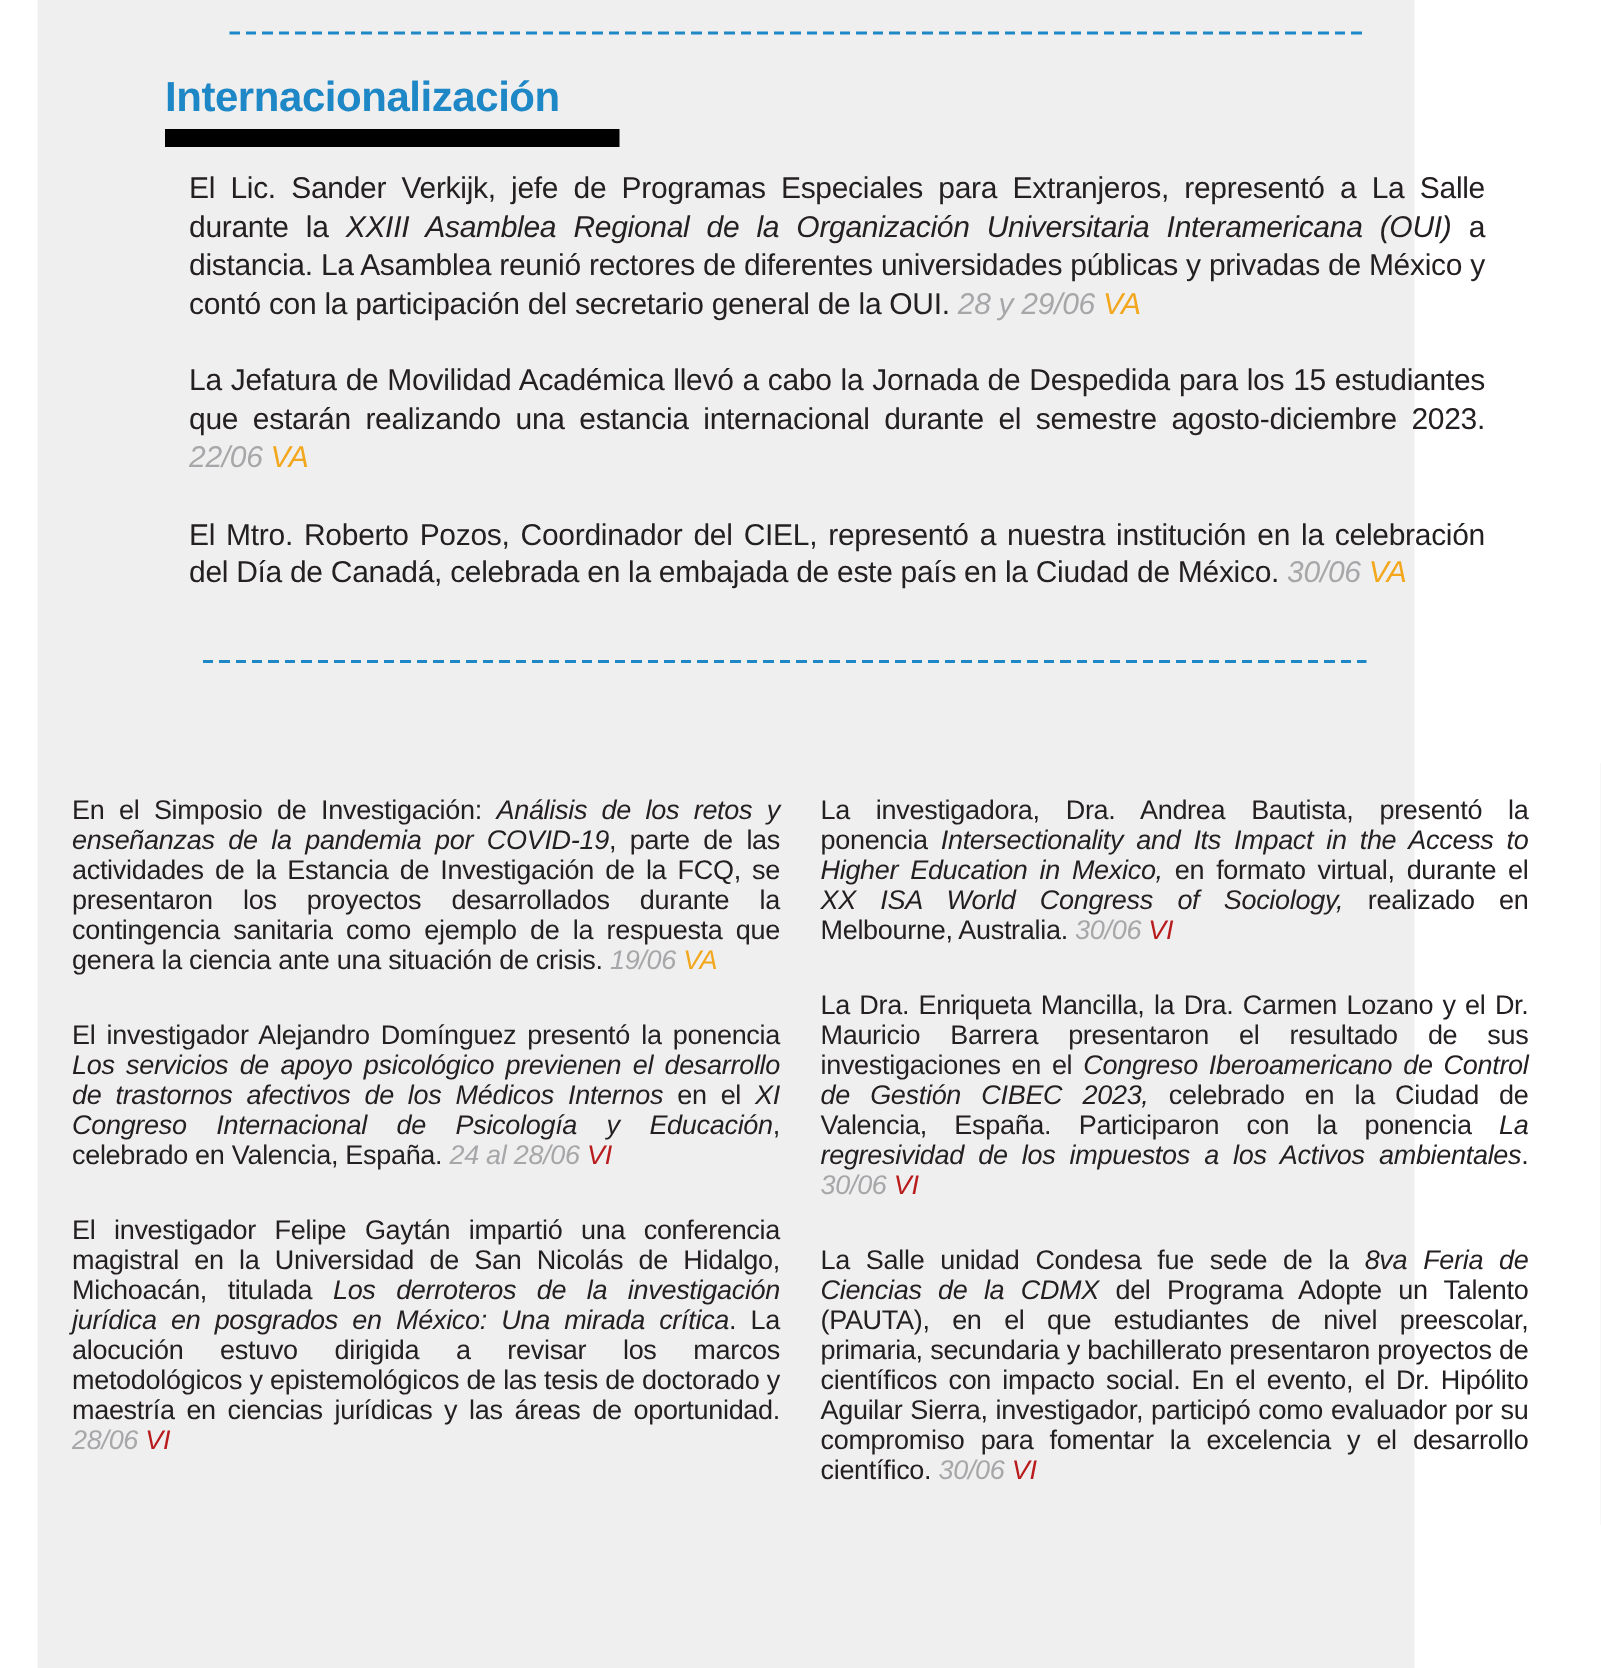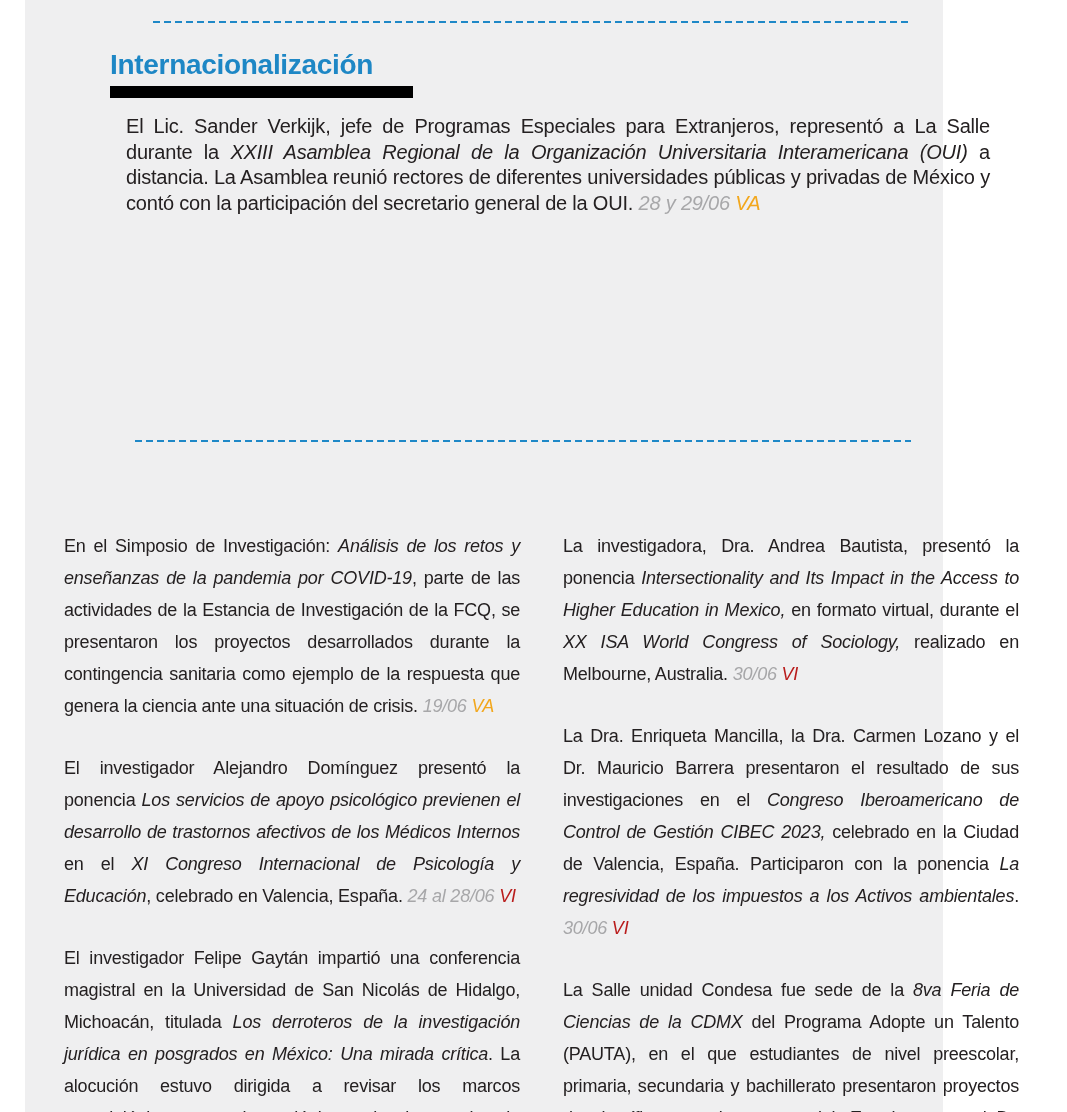--- a/index.html
+++ b/index.html
@@ -41,41 +41,43 @@
 
   .sec2-head { position: absolute; left: 23px; top: 464px; }
   .sec2-head .title-bar { width: 218px; }
 
   .cols {
     position: absolute; left: 23px; top: 530px;
     width: 971px; display: flex; gap: 27px;
   }
   .col { flex: 1; min-width: 0; }
   .col p.item {
-    margin: 0 0 30px 16px;
-    font-size: 18px; line-height: 32px;
+    margin: 0 0 30px 0;
+    font-size: 18px; line-height: 20px;
     color: #242021; text-align: justify;
     letter-spacing: -0.2px;
   }
   .run-italic { font-style: italic; }
   .run-date   { font-style: italic; color: #a7a7a9; }
   .run-tag-va { font-style: italic; color: #f2a71d; }
   .run-tag-vi { font-style: italic; color: #b91c1c; }
 </style>
 </head>
 <body>
 
 <div class="page">
 
   <div class="dash dash-top"></div>
 
   <section class="sec1">
     <h1 class="sec-title">Internacionalización</h1>
     <div class="title-bar"></div>
     <p class="item"><span class="run-normal">El Lic. Sander Verkijk, jefe de Programas Especiales para Extranjeros, representó a La Salle durante la </span><span class="run-italic">XXIII Asamblea Regional de la Organización Universitaria Interamericana (OUI)</span><span class="run-normal"> a distancia. La Asamblea reunió rectores de diferentes universidades públicas y privadas de México y contó con la participación del secretario general de la OUI. </span><span class="run-date">28 y 29/06 </span><span class="run-tag-va">VA</span></p>
+    <p class="item"><span class="run-normal">La Jefatura de Movilidad Académica llevó a cabo la Jornada de Despedida para los 15 estudiantes que estarán realizando una estancia internacional durante el semestre agosto-diciembre 2023. </span><span class="run-date">22/06 </span><span class="run-tag-va">VA</span></p>
+    <p class="item"><span class="run-normal">El Mtro. Roberto Pozos, Coordinador del CIEL, representó a nuestra institución en la celebración del Día de Canadá, celebrada en la embajada de este país en la Ciudad de México. </span><span class="run-date">30/06 </span><span class="run-tag-va">VA</span></p>
   </section>
 
   <div class="dash dash-mid"></div>
 
 
   <div class="cols">
     <div class="col">
       <p class="item"><span class="run-normal">En el Simposio de Investigación: </span><span class="run-italic">Análisis de los retos y enseñanzas de la pandemia por COVID-19</span><span class="run-normal">, parte de las actividades de la Estancia de Investigación de la FCQ, se presentaron los proyectos desarrollados durante la contingencia sanitaria como ejemplo de la respuesta que genera la ciencia ante una situación de crisis. </span><span class="run-date">19/06 </span><span class="run-tag-va">VA</span></p>
       <p class="item"><span class="run-normal">El investigador Alejandro Domínguez presentó la ponencia </span><span class="run-italic">Los servicios de apoyo psicológico previenen el desarrollo de trastornos afectivos de los Médicos Internos</span><span class="run-normal"> en el </span><span class="run-italic">XI Congreso Internacional de Psicología y Educación</span><span class="run-normal">, celebrado en Valencia, España. </span><span class="run-date">24 al 28/06 </span><span class="run-tag-vi">VI</span></p>
       <p class="item"><span class="run-normal">El investigador Felipe Gaytán impartió una conferencia magistral en la Universidad de San Nicolás de Hidalgo, Michoacán, titulada </span><span class="run-italic">Los derroteros de la investigación jurídica en posgrados en México: Una mirada crítica</span><span class="run-normal">. La alocución estuvo dirigida a revisar los marcos metodológicos y epistemológicos de las tesis de doctorado y maestría en ciencias jurídicas y las áreas de oportunidad. </span><span class="run-date">28/06 </span><span class="run-tag-vi">VI</span></p>

